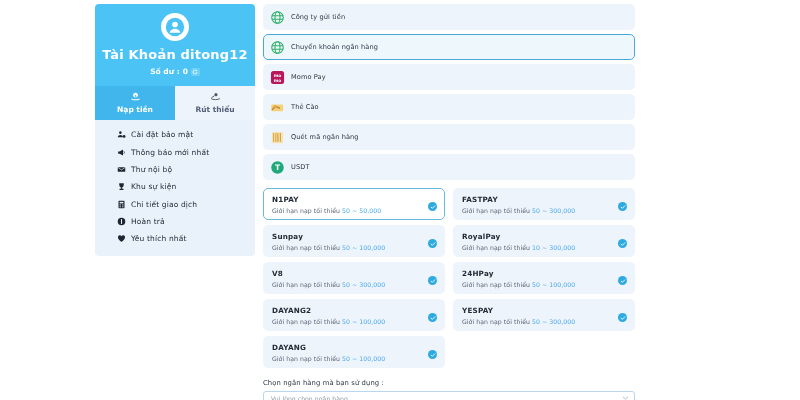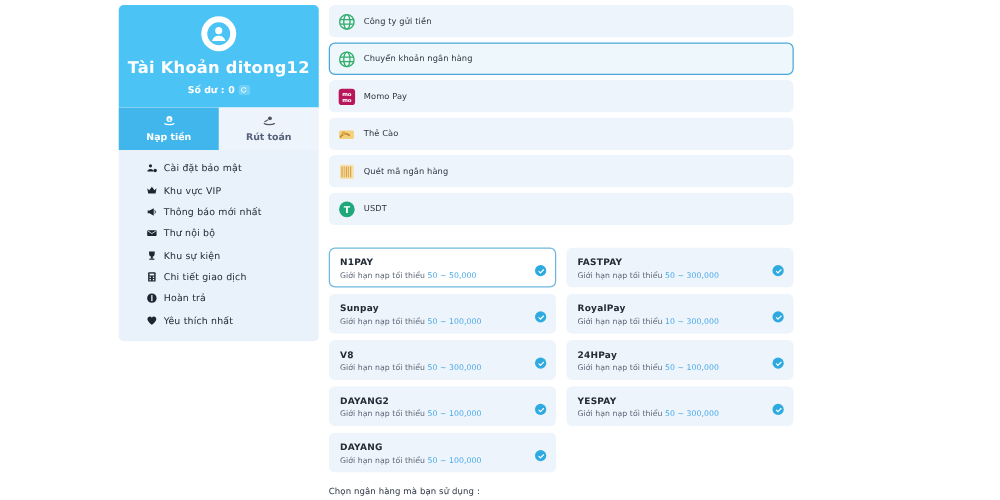--- a/index.html
+++ b/index.html
@@ -144,21 +144,21 @@
     font-size: 6.6px;
     color: #2b3442;
     line-height: 1.35;
     letter-spacing: .1px;
   }
 
   .cards {
     display: grid;
     grid-template-columns: 1fr 1fr;
     gap: 5px 8px;
-    margin-top: 13px;
+    margin-top: 3px;
   }
   .card {
     background: #eef4fb;
     border-radius: 5px;
     padding: 6px 8px 7px 8px;
     position: relative;
     height: 32px;
     border: 1px solid transparent;
     cursor: pointer;
   }
@@ -310,45 +310,37 @@
         <span>Nạp tiền</span>
       </div>
       <div class="tab">
         <span class="tabicon">
           <svg width="11" height="11" viewBox="0 0 24 24">
             <path d="M3 17c3 2.6 15 2.6 18 0" stroke="#556" stroke-width="2" fill="none" stroke-linecap="round"></path>
             <circle cx="13" cy="8" r="3.4" fill="#556"></circle>
             <path d="M4 14l5-3" stroke="#556" stroke-width="2" stroke-linecap="round"></path>
           </svg>
         </span>
-        <span>Rút toán</span>
+        <span>Rút thiểu</span>
       </div>
     </div>
 
     <nav class="menu">
 
       <div class="menu-item">
         <span class="mi">
           <svg width="9" height="9" viewBox="0 0 24 24" fill="#1d2733">
             <circle cx="9" cy="7" r="3.4"></circle>
               <path d="M2 19c.8-3.6 3.3-5.4 7-5.4s6.2 1.8 7 5.4z"></path>
             <circle cx="19" cy="17" r="3.6"></circle>
           </svg>
         </span>
         <span>Cài đặt bảo mật</span>
       </div>
 
-      <div class="menu-item">
-        <span class="mi">
-          <svg width="9" height="9" viewBox="0 0 24 24" fill="#1d2733">
-            <path d="M2 7l4.5 4L12 3.5 17.5 11 22 7l-2.2 11H4.2z"></path>
-          </svg>
-        </span>
-        <span>Khu vực VIP</span>
-      </div>
 
       <div class="menu-item">
         <span class="mi">
           <svg width="9" height="9" viewBox="0 0 24 24" fill="#1d2733">
             <path d="M3 9v6h4l9 5V4L7 9z"></path>
               <path d="M18 8.5a5 5 0 0 1 0 7" stroke="#1d2733" stroke-width="2" fill="none"></path>
           </svg>
         </span>
         <span>Thông báo mới nhất</span>
       </div>

